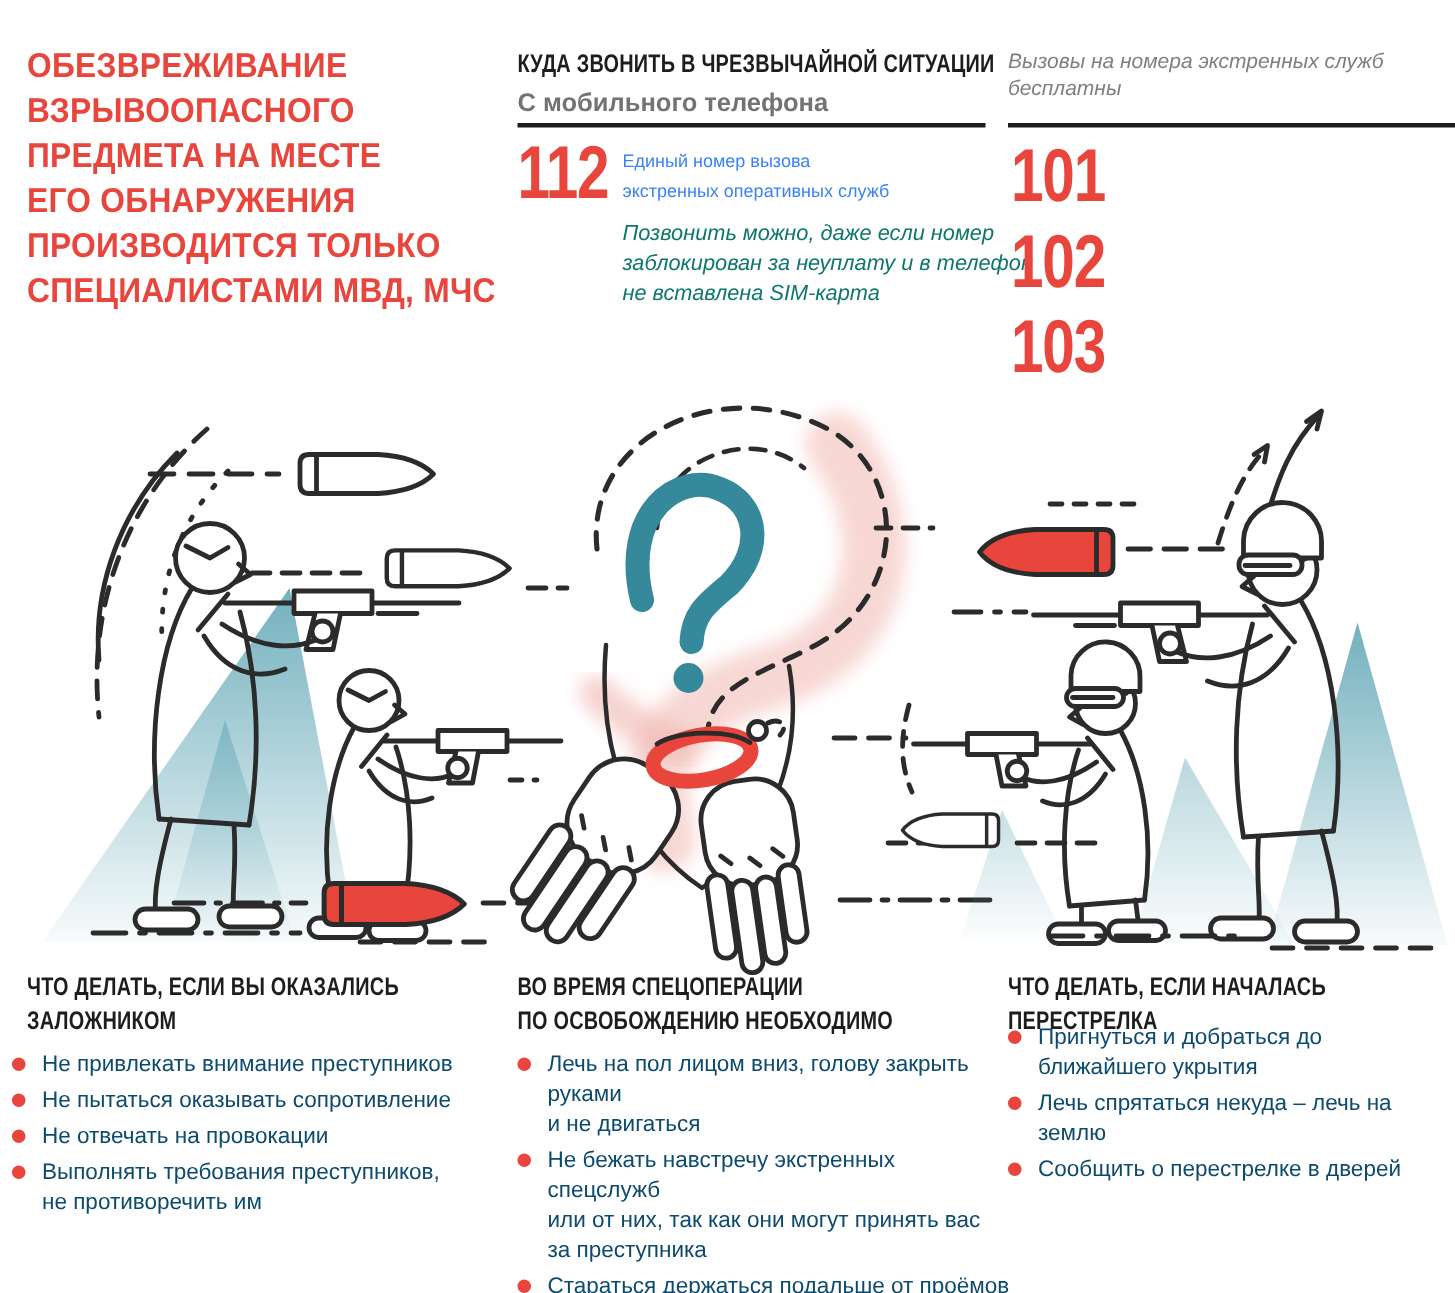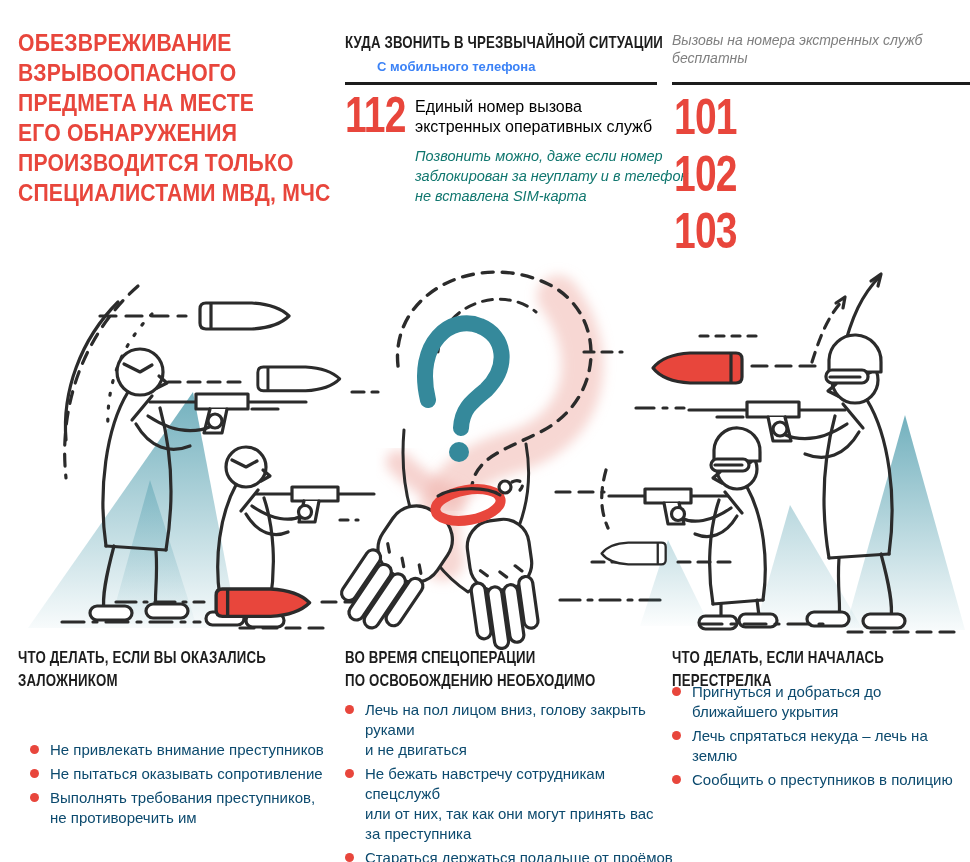--- a/index.html
+++ b/index.html
@@ -15,28 +15,28 @@
   .warning-title{
     left:18px;top:28px;width:420px;
     font-size:23px;line-height:30px;font-weight:700;color:#e8463c;
     letter-spacing:.2px;
   }
   .section-head{
     font-size:17px;line-height:23px;font-weight:700;color:#1d1d1d;width:420px;
     letter-spacing:.2px;
   }
   .red-sub{
-    font-size:13px;font-weight:700;color:#3b82f6;margin-left:32px;
+    font-size:17px;font-weight:700;color:#737373;
   }
   .rule{height:3px;background:#1d1d1d;}
   .bignum{
     font-size:50px;line-height:50px;font-weight:700;color:#e8463c;letter-spacing:-1px;
   }
   .num-desc{
-    font-size:16px;line-height:20px;color:#000000;
+    font-size:12px;line-height:20px;color:#3b82f6;
   }
   .note{
     font-style:italic;color:#0f766e;font-size:14.5px;line-height:20px;
   }
   .free-note{
     font-style:italic;color:#7f7f7f;font-size:14px;line-height:18px;width:300px;
   }
   .bitem{display:flex;gap:11px;margin-bottom:4px;}
   .dot{flex:none;width:9px;height:9px;border-radius:50%;background:#e8463c;margin-top:5px;}
   .btext{font-size:15px;line-height:20px;color:#0c4a6e;}
@@ -230,47 +230,51 @@
         <path d="M678,562 H736" stroke-dasharray="12 8"></path>
 
         <path d="M700,624 H828" stroke-dasharray="22 9 4 9"></path>
         <path d="M848,632 H962" stroke-dasharray="14 9"></path>
       </g>
     </g>
   </svg>
 
   <div class="abs section-head pre cond" style="left:18px;top:646px;">ЧТО ДЕЛАТЬ, ЕСЛИ ВЫ ОКАЗАЛИСЬ
 ЗАЛОЖНИКОМ</div>
-  <div class="abs" style="left:30px;top:700px;width:320px;margin-top:40px;">
+  <div class="abs" style="left:8px;top:700px;width:320px;">
     <div class="bitem">
       <span class="dot"></span>
       <span class="btext pre">Не привлекать внимание преступников</span>
       </div>
     <div class="bitem">
       <span class="dot"></span>
       <span class="btext pre">Не пытаться оказывать сопротивление</span>
+      </div>
+    <div class="bitem">
+      <span class="dot"></span>
+      <span class="btext pre">Не отвечать на провокации</span>
       </div>
     <div class="bitem">
       <span class="dot"></span>
       <span class="btext pre">Выполнять требования преступников,
 не противоречить им</span>
       </div>
   </div>
 
   <div class="abs section-head pre cond" style="left:345px;top:646px;">ВО ВРЕМЯ СПЕЦОПЕРАЦИИ
 ПО ОСВОБОЖДЕНИЮ НЕОБХОДИМО</div>
   <div class="abs" style="left:345px;top:700px;width:330px;">
     <div class="bitem">
       <span class="dot"></span>
       <span class="btext pre">Лечь на пол лицом вниз, голову закрыть руками
 и не двигаться</span>
       </div>
     <div class="bitem">
       <span class="dot"></span>
-      <span class="btext pre">Не бежать навстречу сотрудникам спецслужб
+      <span class="btext pre">Не бежать навстречу экстренных спецслужб
 или от них, так как они могут принять вас
 за преступника</span>
       </div>
     <div class="bitem">
       <span class="dot"></span>
       <span class="btext pre">Стараться держаться подальше от проёмов
 дверей и окон</span>
       </div>
   </div>
 
@@ -279,17 +283,17 @@
     <div class="bitem">
       <span class="dot"></span>
       <span class="btext pre">Пригнуться и добраться до ближайшего укрытия</span>
       </div>
     <div class="bitem">
       <span class="dot"></span>
       <span class="btext pre">Лечь спрятаться некуда – лечь на землю</span>
       </div>
     <div class="bitem">
       <span class="dot"></span>
-      <span class="btext pre">Сообщить о преступников в полицию</span>
+      <span class="btext pre">Сообщить о перестрелке в дверей</span>
       </div>
   </div>
 
 </div>
 
 </body></html>

